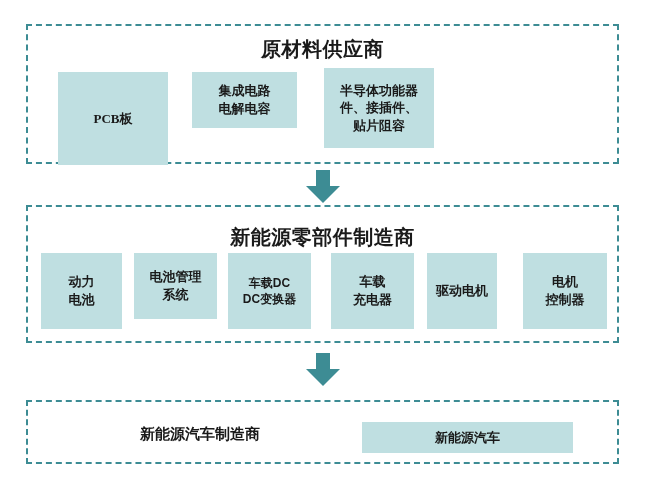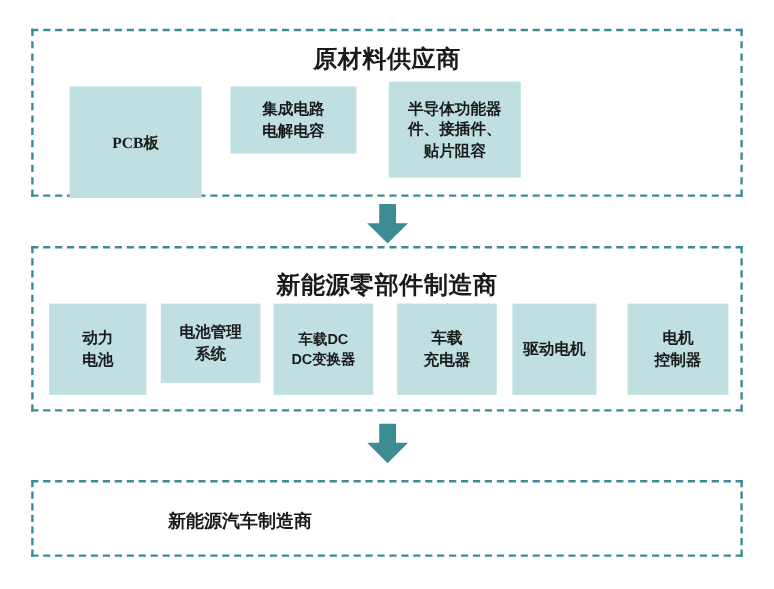--- a/index.html
+++ b/index.html
@@ -120,14 +120,15 @@
   <div class="arrow" style="left:305px;top:353px;width:36px;height:36px;">
     <svg width="36" height="36" viewBox="0 0 36 36" aria-hidden="true">
       <polygon points="11,0 25,0 25,16 35,16 18,33 1,16 11,16" fill="#3d8c94"></polygon>
     </svg>
   </div>
 
   <div class="tier" style="left:26px;top:400px;width:593px;height:64px;">
   </div>
   <div class="tier-label-inline" style="left:96px;top:425px;margin-left:44px;">新能源汽车制造商</div>
 
+  <div class="node single" style="left:362px;top:422px;width:211px;height:31px;">新能源汽车</div>
 
 </div>
 
 </body></html>

